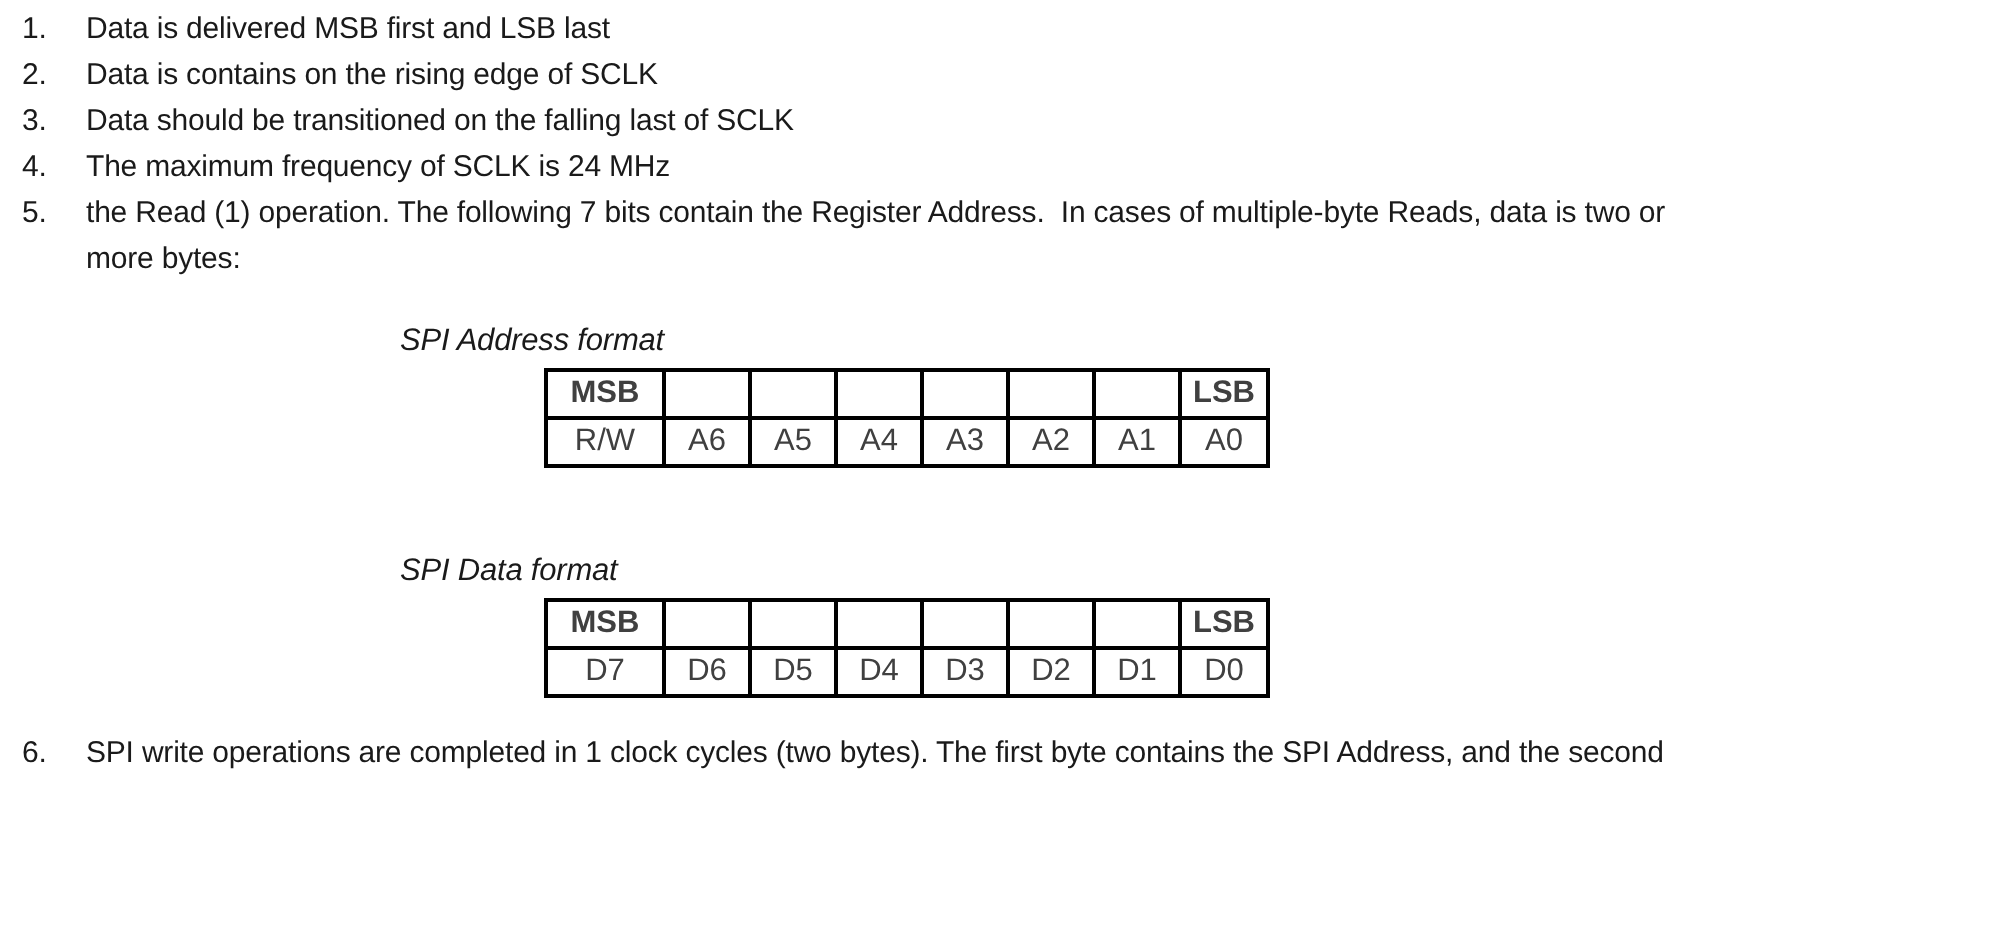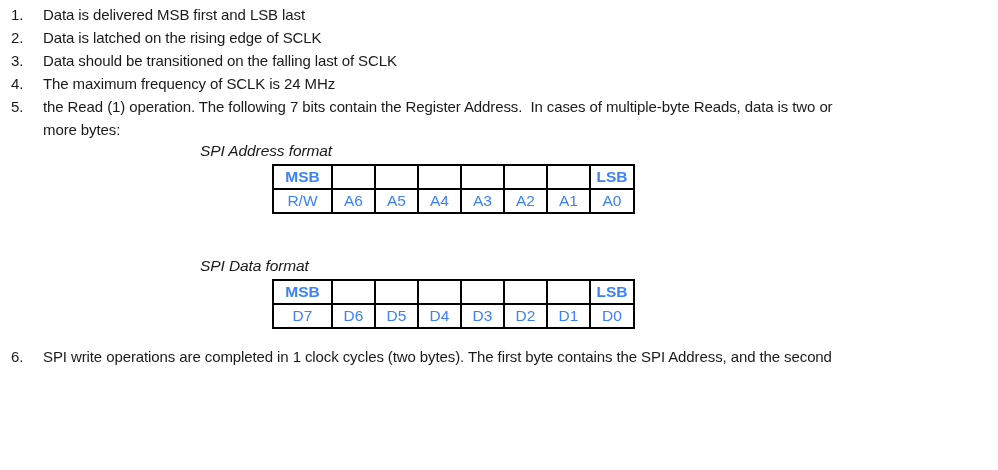--- a/index.html
+++ b/index.html
@@ -18,59 +18,59 @@
   .line { white-space: pre; }
 
   
   .caption {
     font-style: italic;
     font-size: 15.5px;
     line-height: 20px;
     margin-left: 200px;
     letter-spacing: -0.1px;
   }
-  .caption-1 { margin-top: 0; }
+  .caption-1 { margin-top: 20px; }
   .caption-2 { margin-top: 42px; }
 
   
   table.bits {
     border-collapse: collapse;
     table-layout: fixed;
     margin-left: 272px;
     margin-top: 3px;
   }
   table.bits td {
     border: 2px solid #000000;
     height: 22px;
     padding: 0;
     text-align: center;
     vertical-align: middle;
     font-size: 15.5px;
-    color: #3b82f6;
+    color: #404040;
   }
   table.bits tr.hdr td { font-weight: bold; }
   table.bits col.c-first { width: 59px; }
   table.bits col.c-mid   { width: 43px; }
   table.bits col.c-last  { width: 44px; }
 
   .item-6 { margin-top: 16px; }
 </style>
 </head>
 <body>
 
 <div class="doc">
 
   <div class="li">
     <span class="num">1.</span>
     <div class="line">Data is delivered MSB first and LSB last</div>
   </div>
 
   <div class="li">
     <span class="num">2.</span>
-    <div class="line">Data is latched on the rising edge of SCLK</div>
+    <div class="line">Data is contains on the rising edge of SCLK</div>
   </div>
 
   <div class="li">
     <span class="num">3.</span>
     <div class="line">Data should be transitioned on the falling last of SCLK</div>
   </div>
 
   <div class="li">
     <span class="num">4.</span>
     <div class="line">The maximum frequency of SCLK is 24 MHz</div>

